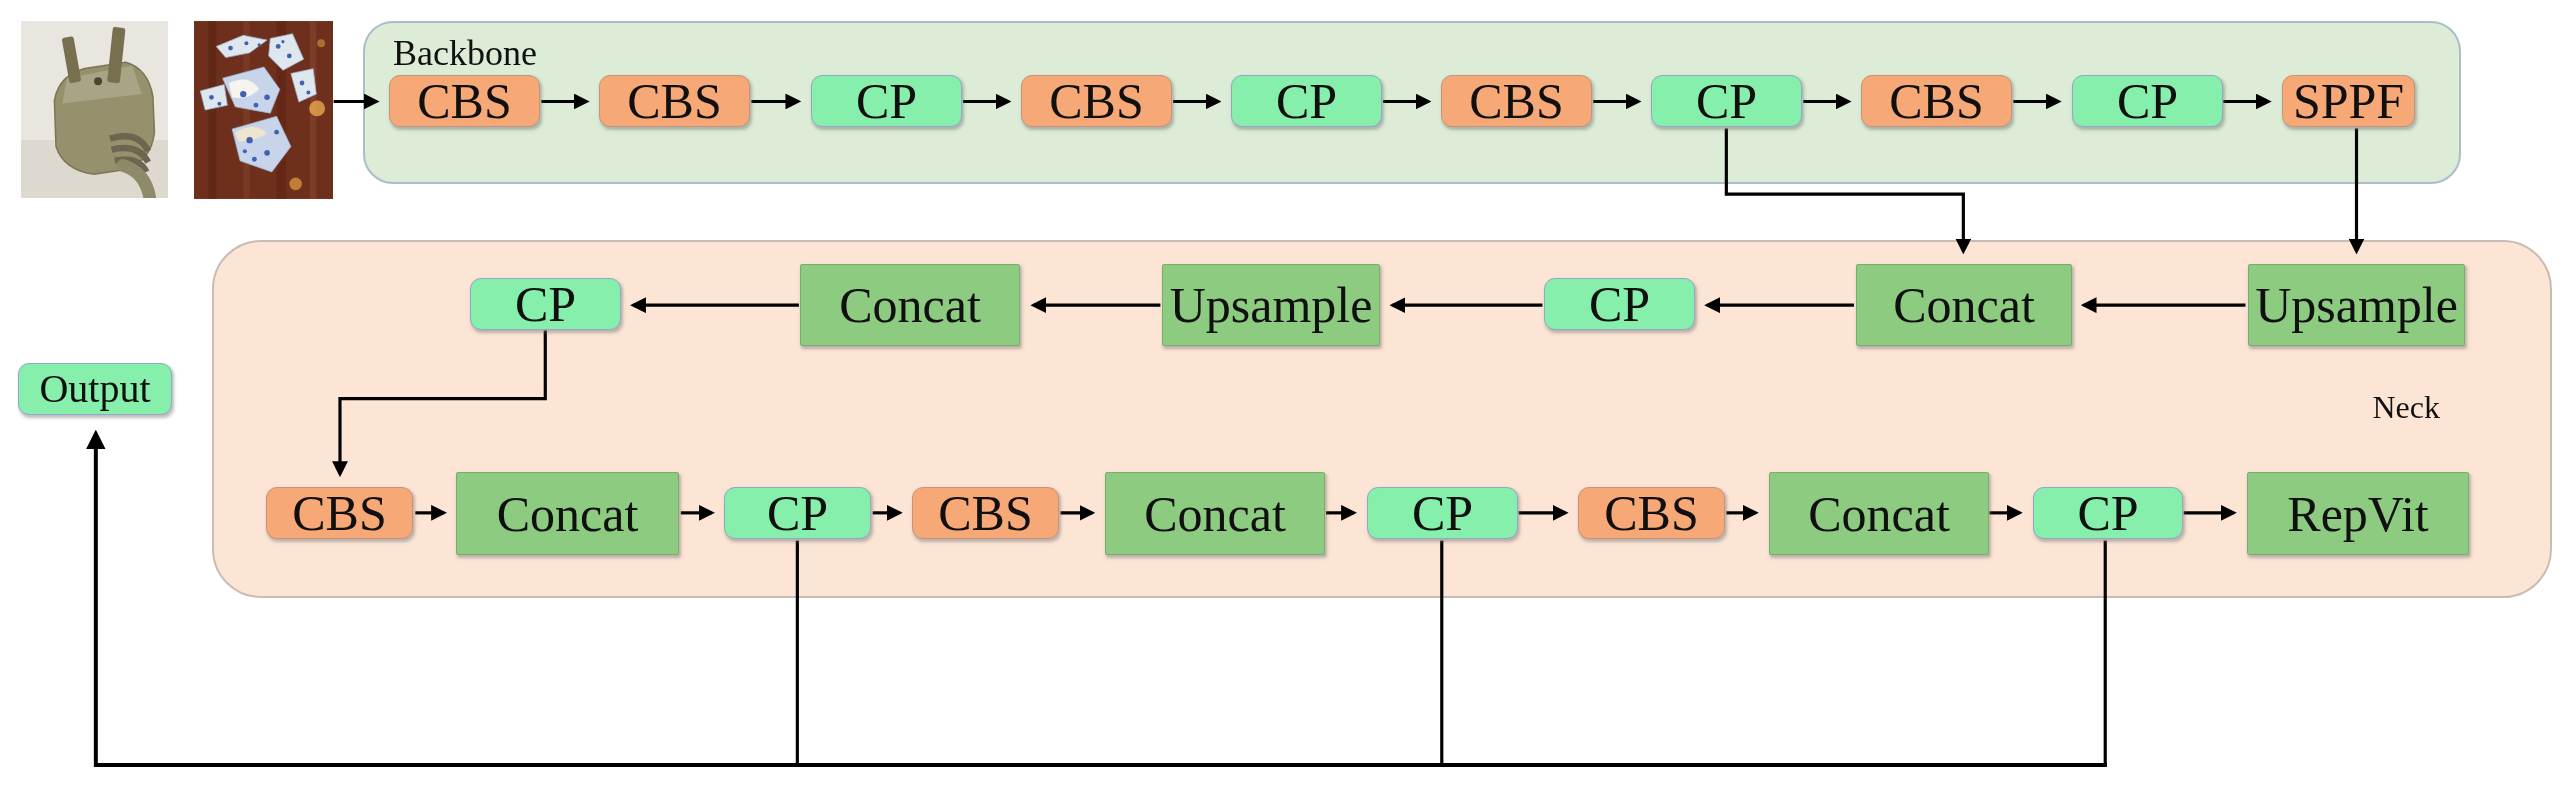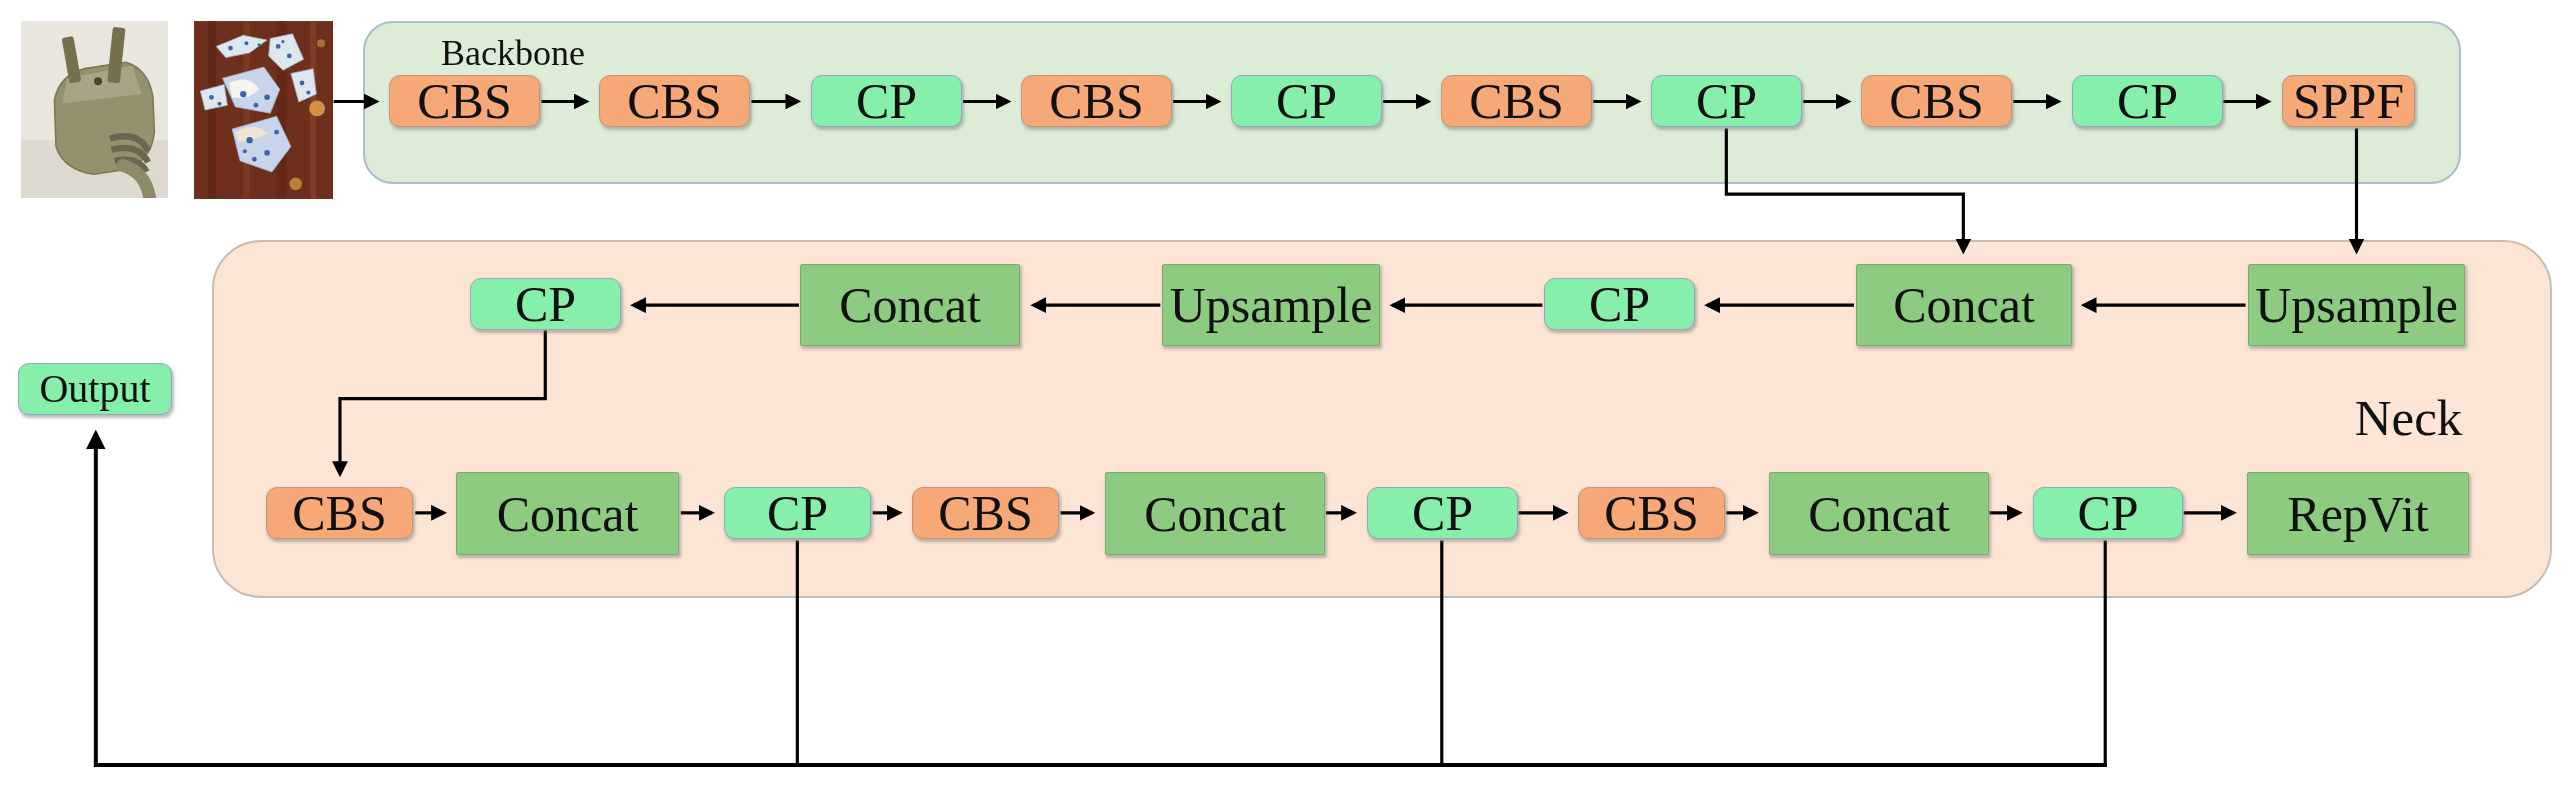--- a/index.html
+++ b/index.html
@@ -25,24 +25,23 @@
   #neck-box{
     left:212px; top:240px; width:2340px; height:358px;
     background:#fce5d4;
     border:2.4px solid #c9bcb2;
     border-radius:49px;
   }
   .section-label{
     position:absolute;
     color:#111;
     font-family:"Liberation Serif", serif;
-    margin-left:48px;
   }
   #backbone-label{ left:393px; top:32px; font-size:36px; }
-  #neck-label{ left:2281px; top:389px; width:159px; text-align:center; font-size:51px; }
+  #neck-label{ left:2281px; top:389px; width:159px; text-align:right; font-size:32px; }
   .node{
     position:absolute;
     display:flex;
     align-items:center;
     justify-content:center;
     font-family:"Liberation Serif", serif;
     font-size:50px;
     color:#101010;
     border-radius:11px;
     box-shadow:1.6px 2.4px 3.2px rgba(110,110,110,0.45);

